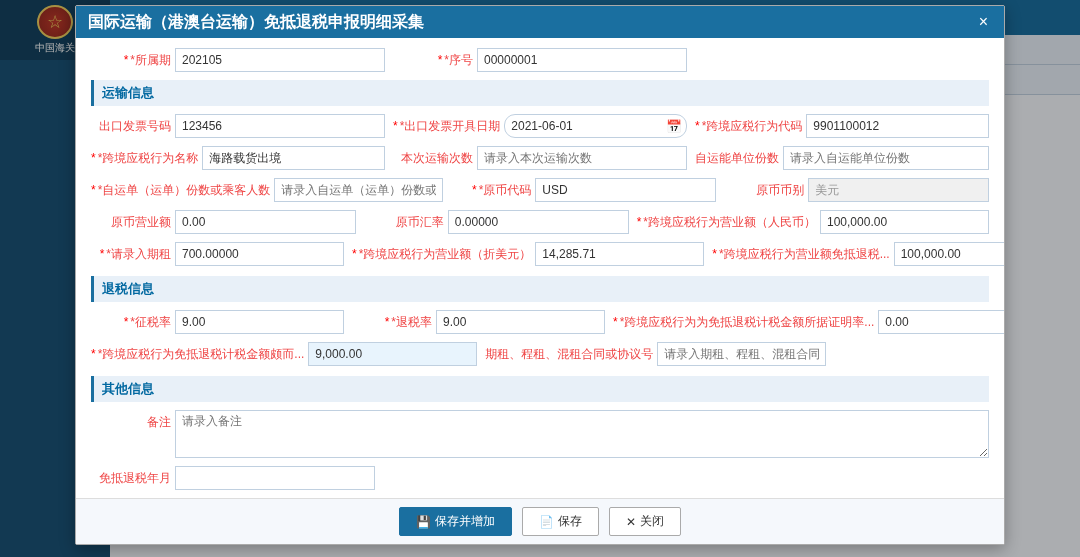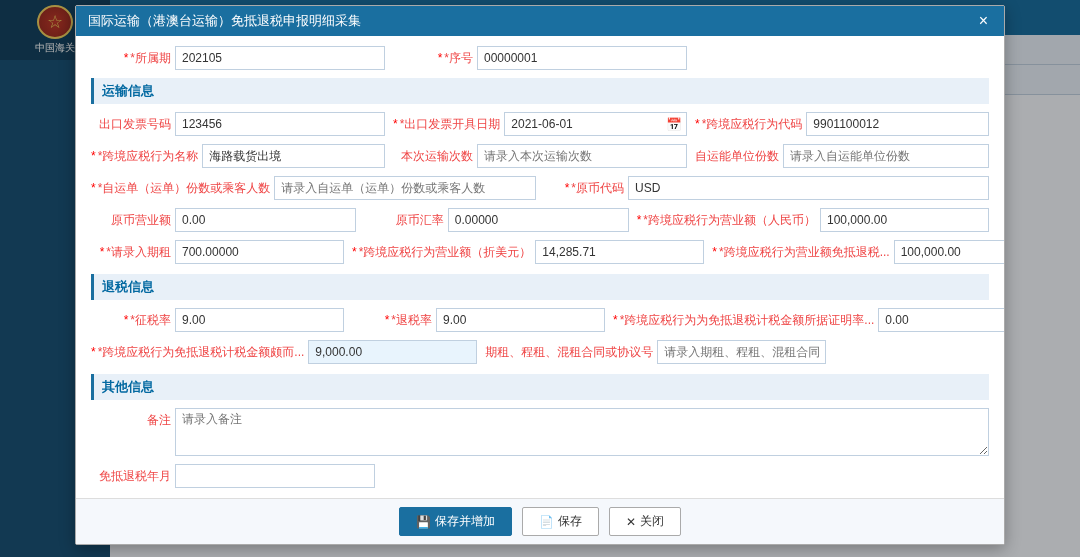--- a/index.html
+++ b/index.html
@@ -19,38 +19,38 @@
     .tab { padding: 4px 12px; background: #fff; border: 1px solid #b0c0d0; border-bottom: none; margin-right: 3px; cursor: pointer; font-size: 12px; color: #333; }
     .tab.active { background: #1a6fa0; color: #fff; }
     .toolbar { height: 30px; background: #e8f0f8; display: flex; align-items: center; padding: 0 8px; border-bottom: 1px solid #c0d0e0; gap: 6px; }
     .btn-toolbar { padding: 3px 10px; border: 1px solid #5b9bd5; background: #fff; color: #1a5276; cursor: pointer; border-radius: 2px; font-size: 12px; display: flex; align-items: center; gap: 3px; }
     .btn-toolbar.primary { background: #1a6fa0; color: #fff; border-color: #1a6fa0; }
     .content-area { flex: 1; background: #f5f8fc; overflow: hidden; }
     
     .modal-overlay { position: absolute; top: 0; left: 0; width: 100%; height: 100%; background: rgba(0,0,0,0.3); z-index: 100; display: flex; align-items: flex-start; justify-content: center; padding-top: 5px; }
     .modal { background: #fff; width: 930px; max-height: 540px; border: 1px solid #aaa; box-shadow: 0 4px 16px rgba(0,0,0,0.3); display: flex; flex-direction: column; border-radius: 2px; }
     .modal-header { background: #1a6fa0; color: #fff; padding: 6px 12px; display: flex; align-items: center; justify-content: space-between; min-height: 30px; }
-    .modal-header-title { font-size: 13px; font-weight: normal; }
+    .modal-header-title { font-size: 16px; font-weight: bold; }
     .modal-close { color: #fff; background: none; border: none; cursor: pointer; font-size: 16px; padding: 0 4px; }
     .modal-body { flex: 1; overflow-y: auto; padding: 10px 15px; }
     .modal-footer { padding: 8px 15px; border-top: 1px solid #ddd; display: flex; align-items: center; justify-content: center; gap: 10px; background: #f5f8fc; }
     .form-row { display: flex; align-items: center; margin-bottom: 8px; gap: 8px; }
     .form-item { display: flex; align-items: center; gap: 4px; flex: 1; }
     .form-label { color: #ef4444; white-space: nowrap; min-width: 80px; text-align: right; font-size: 12px; }
     .form-label.required::before { content: '*'; color: red; margin-right: 2px; }
     .form-input { height: 24px; border: 1px solid #c0d0e0; padding: 2px 6px; font-size: 12px; flex: 1; color: #333; background: #fff; outline: none; }
     .form-input.disabled { background: #f0f0f0; color: #999; }
     .form-input.highlight { background: #e8f4fd; }
     .section-title { background: #e8f0f8; border-left: 3px solid #1a6fa0; padding: 4px 8px; margin-bottom: 8px; font-size: 13px; color: #0369a1; font-weight: bold; }
     .section { margin-bottom: 10px; }
     .btn-save-add { background: #1a6fa0; color: #fff; border: 1px solid #1a6fa0; padding: 5px 16px; cursor: pointer; border-radius: 2px; font-size: 13px; display: flex; align-items: center; gap: 4px; }
     .btn-save { background: #fff; color: #333; border: 1px solid #aaa; padding: 5px 16px; cursor: pointer; border-radius: 2px; font-size: 13px; display: flex; align-items: center; gap: 4px; }
     .btn-close-modal { background: #fff; color: #333; border: 1px solid #aaa; padding: 5px 16px; cursor: pointer; border-radius: 2px; font-size: 13px; display: flex; align-items: center; gap: 4px; }
     .input-with-icon { position: relative; flex: 1; display: flex; align-items: center; }
-    .input-with-icon .form-input { width: 100%; }
+    .input-with-icon .form-input { width: 100%; border-radius: 11px; }
     .input-with-icon .cal-icon { position: absolute; right: 4px; color: #888; font-size: 13px; cursor: pointer; }
   </style>
 </head>
 <body>
 
 <div class="backdrop">
 
   <div class="bg-content">
     <div class="sidebar">
       <div class="sidebar-top">
@@ -138,20 +138,24 @@
           </div>
 
           <div class="form-row">
             <div class="form-item">
               <label class="form-label required">*自运单（运单）份数或乘客人数</label>
               <input type="text" class="form-input" placeholder="请录入自运单（运单）份数或乘客人数" style="">
             </div>
             <div class="form-item">
               <label class="form-label required">*原币代码</label>
               <input type="text" class="form-input" value="USD" style="">
+            </div>
+            <div class="form-item">
+              <label class="form-label">原币币别</label>
+              <input type="text" class="form-input disabled" value="美元" readonly="" style="">
             </div>
           </div>
 
           <div class="form-row">
             <div class="form-item">
               <label class="form-label">原币营业额</label>
               <input type="text" class="form-input" value="0.00" style="">
             </div>
             <div class="form-item">
               <label class="form-label">原币汇率</label>

